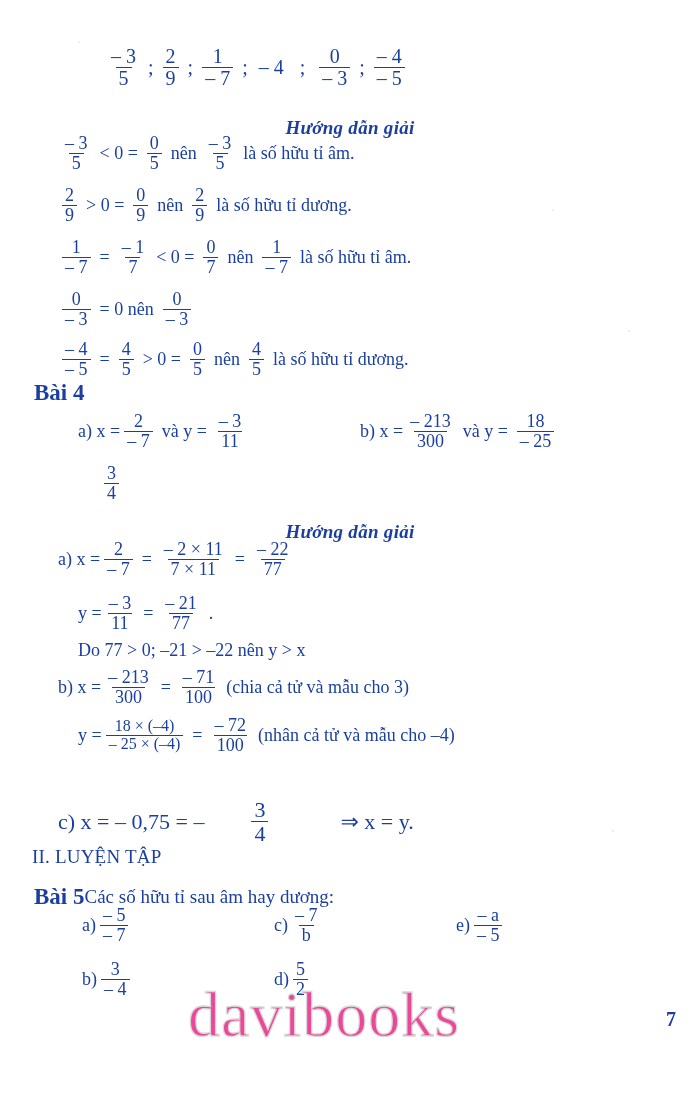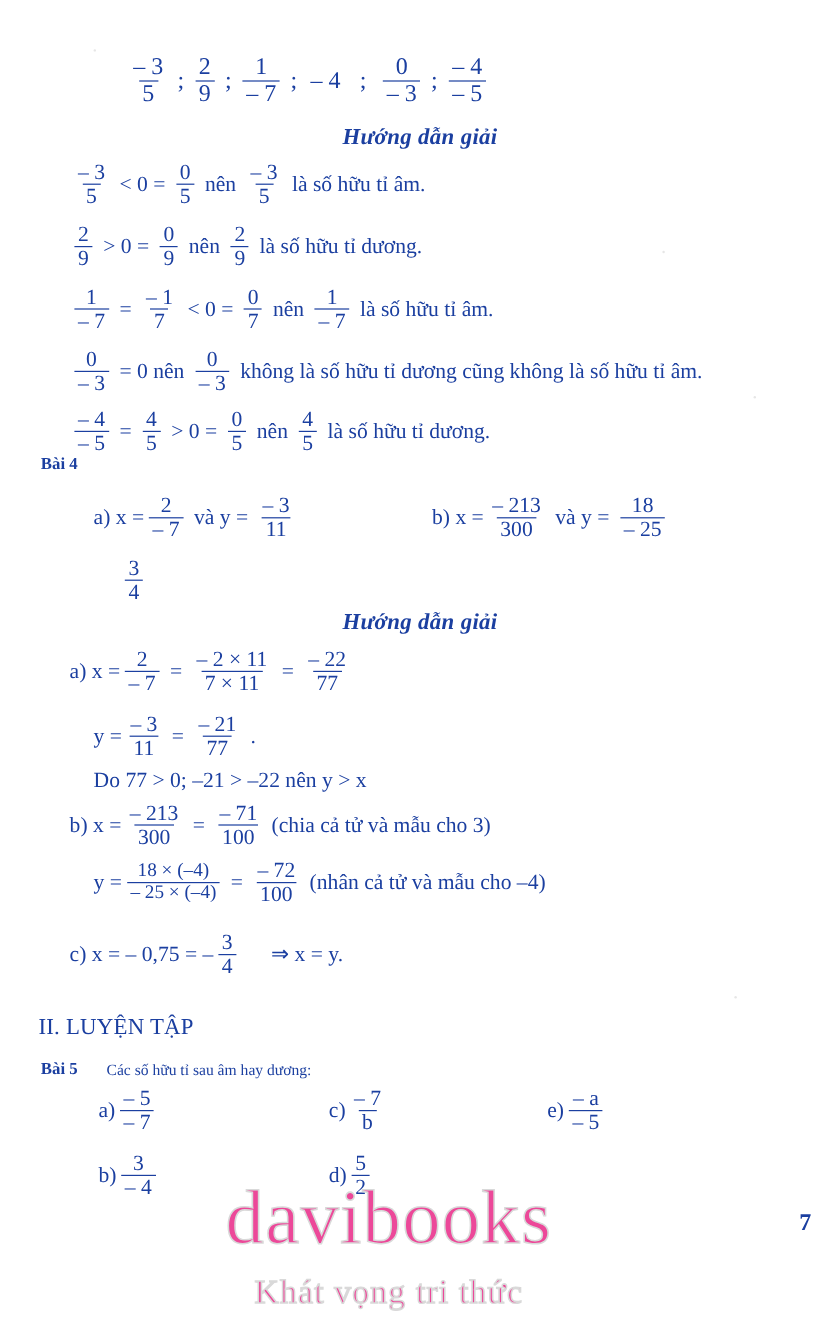--- a/index.html
+++ b/index.html
@@ -18,23 +18,23 @@
   }
   .frac .num { padding:0 3px; }
   .frac .den { padding:0 3px; border-top:1.4px solid #1b3fa0; }
   .op { margin:0 5px; }
 
   .line { display:flex; align-items:center; white-space:nowrap; }
 
   
   .guide {
     font-style:italic; font-weight:bold; font-size:19px;
-    text-align:center; letter-spacing:0.3px;
+    text-align:center; letter-spacing:0.3px;margin-top:13px;
   }
-  .bai { font-weight:bold; font-size:14px; }
+  .bai { font-weight:bold; font-size:23px; }
   .section-title { font-size:19px; letter-spacing:0.2px; }
 
   
   .abs { position:absolute; }
 
   
   .wm {
     position:absolute; left:0; width:648px; text-align:center;
     color:#ec4899;
     -webkit-text-stroke:1.3px #d9d9d9;
@@ -154,21 +154,20 @@
   <div class="abs line" style="left:58px; top:290px; font-size:18px;">
     <span class="frac">
       <span class="num">0</span>
       <span class="den">– 3</span>
     </span>
     <span class="op">= 0 nên</span>
     <span class="frac">
       <span class="num">0</span>
       <span class="den">– 3</span>
     </span>
-    <span class="op">không là số hữu tỉ dương cũng không là số hữu tỉ âm.</span>
   </div>
 
   <div class="abs line" style="left:58px; top:340px; font-size:18px;">
     <span class="frac">
       <span class="num">– 4</span>
       <span class="den">– 5</span>
     </span>
     <span class="op">=</span>
     <span class="frac">
       <span class="num">4</span>
@@ -282,34 +281,34 @@
     </span>
     <span class="op">=</span>
     <span class="frac">
       <span class="num">– 72</span>
       <span class="den">100</span>
     </span>
     <span class="op">(nhân cả tử và mẫu cho –4)</span>
   </div>
 
 
-  <div class="abs line" style="left:58px; top:776px; font-size:18px;">
+  <div class="abs line" style="left:58px; top:798px; font-size:22px;gap:43px;">
     <span>c) x = – 0,75 = –</span>
     <span class="frac">
       <span class="num">3</span>
       <span class="den">4</span>
     </span>
     <span class="op" style="margin-left:25px">⇒ x = y.</span>
   </div>
 
   <div class="abs section-title" style="left:32px; top:846px;">II. LUYỆN TẬP</div>
 
   <div class="abs line" style="left:34px; top:884px;">
     <span class="bai">Bài 5</span>
-    <span style="font-size:13px; margin-left:24px;">Các số hữu tỉ sau âm hay dương:</span>
+    <span style="font-size:19px; margin-left:0;">Các số hữu tỉ sau âm hay dương:</span>
   </div>
 
   <div class="abs line" style="left:82px; top:906px; font-size:18px;">
     <span>a)</span>
     <span class="frac">
       <span class="num">– 5</span>
       <span class="den">– 7</span>
     </span>
   </div>
   <div class="abs line" style="left:274px; top:906px; font-size:18px;">
@@ -336,17 +335,16 @@
   </div>
   <div class="abs line" style="left:274px; top:960px; font-size:18px;">
     <span>d)</span>
     <span class="frac">
       <span class="num">5</span>
       <span class="den">2</span>
     </span>
   </div>
 
   <div class="wm wm1">davibooks</div>
-  <div class="wm wm2">Khát vọng tri thức</div>
 
   <div class="pagenum">7</div>
 
 </div>
 
 </body></html>

